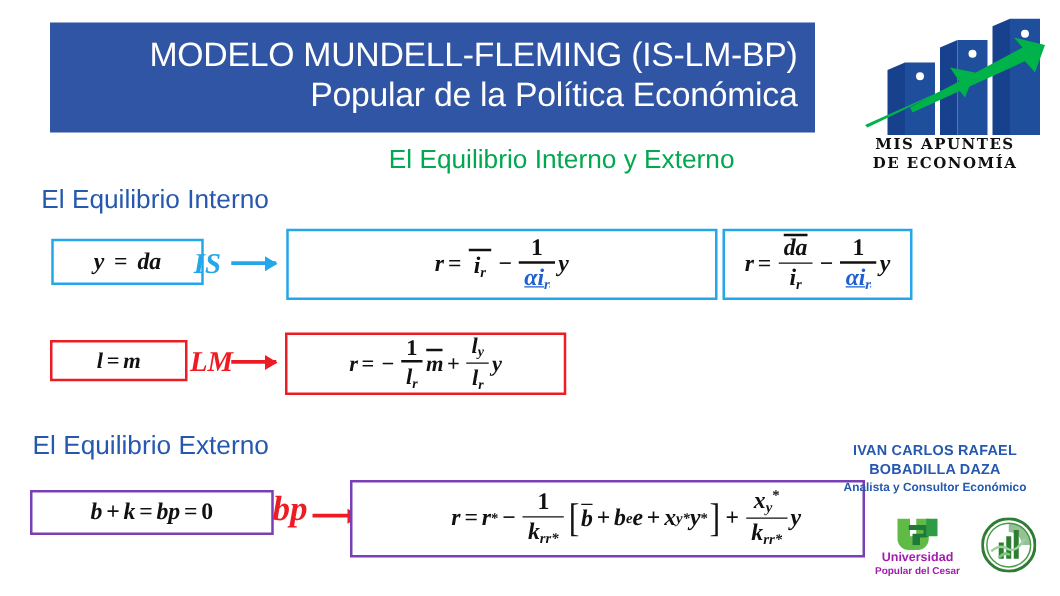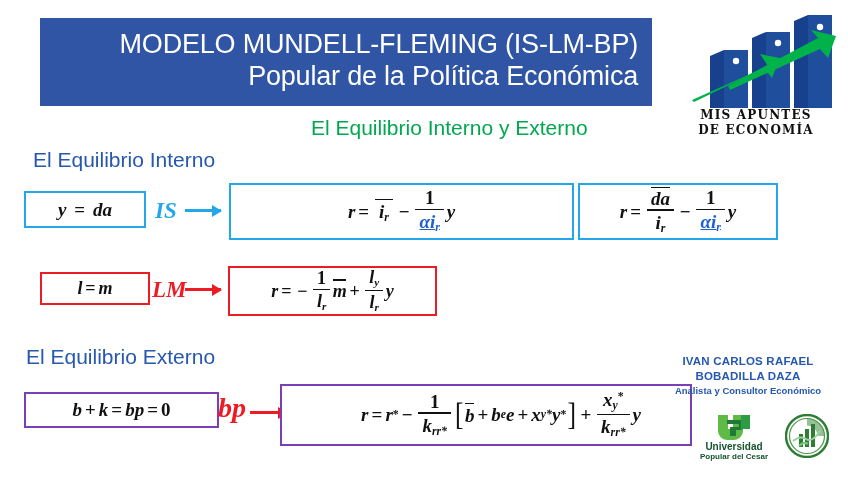--- a/index.html
+++ b/index.html
@@ -101,38 +101,38 @@
   .ovl{position:relative;display:inline-block;padding-top:1px;}
   .ovl:before{
     content:"";position:absolute;left:2%;right:2%;top:-1px;height:1.6px;background:#111111;
   }
   .brk{font-style:normal;font-weight:400;font-size:1.35em;padding:0 .05em;
        display:inline-block;transform:scaleY(1.25);}
   .lg{font-size:19px;}
   .sm{font-size:18px;}
 
   
-  #box-is-left{left:24px;top:191px;width:122px;height:37px;}
+  #box-is-left{left:41px;top:191px;width:122px;height:37px;}
   #box-is-main{left:229px;top:183px;width:345px;height:57px;}
-  #box-is-alt{left:578px;top:183px;width:200px;height:57px;}
+  #box-is-alt{left:578px;top:183px;width:152px;height:57px;}
   #box-lm-left{left:40px;top:272px;width:110px;height:33px;}
-  #box-lm-main{left:228px;top:266px;width:209px;height:50px;}
+  #box-lm-main{left:228px;top:266px;width:225px;height:50px;}
   #box-bp-left{left:24px;top:392px;width:195px;height:36px;}
   #box-bp-main{left:280px;top:384px;width:412px;height:62px;padding-left:30px;}
 
   
   .credits{position:absolute;left:648px;top:354px;width:200px;text-align:center;}
   .cred-name{color:#2558AE;font-size:11.5px;font-weight:bold;line-height:1.32;letter-spacing:.2px;}
   .cred-role{color:#2558AE;font-size:9.5px;font-weight:bold;margin-top:1px;}
 
   
   .upc{position:absolute;left:694px;top:412px;width:80px;height:58px;}
   .upc-txt{
     position:absolute;left:0;top:30px;width:80px;text-align:center;
-    color:#14532d;font-weight:bold;line-height:1.05;
+    color:#a21caf;font-weight:bold;line-height:1.05;
   }
   .upc-t1{font-size:10px;}
   .upc-t2{font-size:8px;}
   .emblem{position:absolute;left:785px;top:414px;width:44px;height:44px;}
 </style>
 </head>
 <body>
 
 <div class="slide">
 

